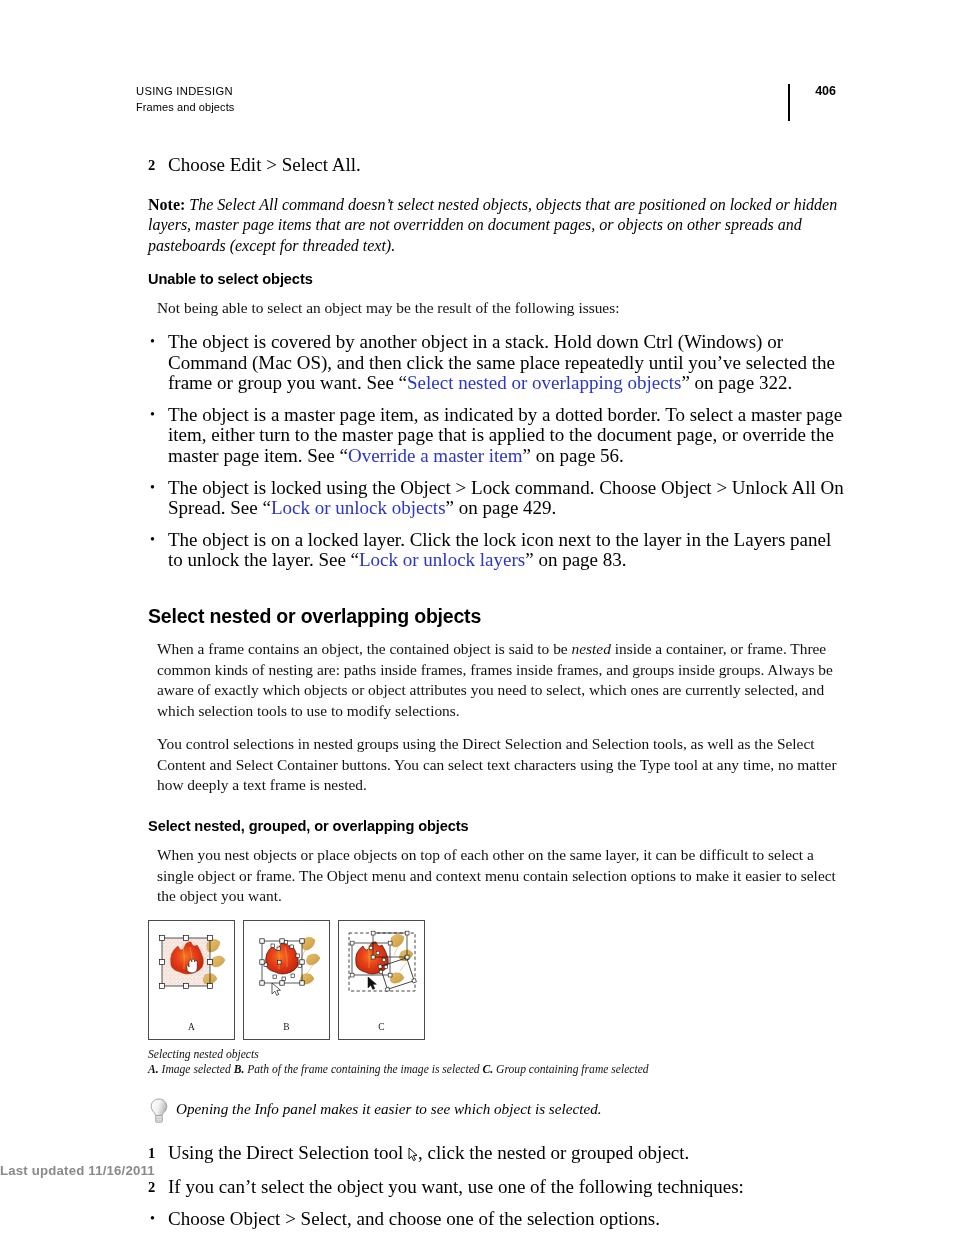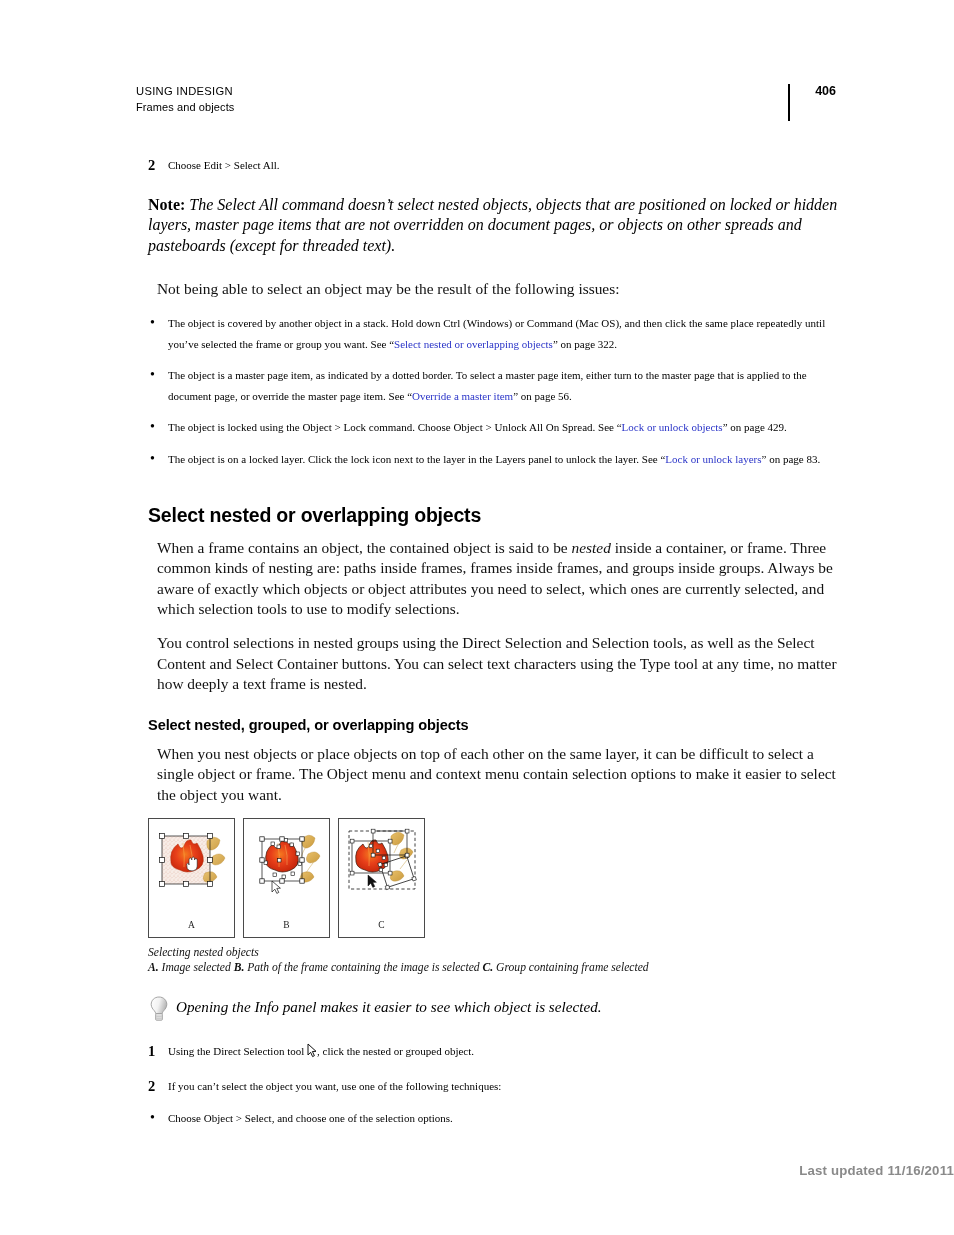--- a/index.html
+++ b/index.html
@@ -43,21 +43,21 @@
   }
   .para { margin-bottom: 13px; }
 
   
   .row { display:flex; align-items:flex-start; margin-bottom:11px; }
   .row .marker {
     width:20px; flex:0 0 20px; font-size:14.5px; font-weight:700; line-height:20.6px;
     font-family:"Liberation Serif","DejaVu Serif",serif;
   }
   .row .marker.bullet { font-size:14px; font-weight:400; padding-left:2px; }
-  .row .rowtext { flex:1; font-size:11px; line-height:20.6px; }
+  .row .rowtext { flex:1; font-size:19px; line-height:20.6px; }
 
   .note { font-style:italic; font-size:16px; line-height:20.6px; }
   .note b { font-style:normal; font-weight:700; }
 
   a.xref { color:#2b35c8; text-decoration:none; }
 
   h2.section {
     font-family:"Liberation Sans","DejaVu Sans",sans-serif;
     font-weight:700; font-size:19.5px; letter-spacing:-0.2px;
     margin:0 0 11px 0; line-height:24px; color:#000;
@@ -91,21 +91,21 @@
   }
   .fig-caption-keys b { font-weight:700; font-style:italic; }
 
   
   .tip { display:flex; align-items:flex-start; margin-top:20px; }
   .tip-icon { flex:0 0 28px; width:28px; height:30px; position:relative; }
   .tip-text { font-style:italic; font-size:15.2px; line-height:20.6px; padding-top:2px; }
 
   
   .footer {
-    position:absolute; left:0; right:0; top:1163px; text-align:right;
+    position:absolute; left:0; right:0; top:1163px; text-align:left;
     font-family:"Liberation Sans","DejaVu Sans",sans-serif;
     font-size:13.2px; font-weight:700; color:#8a8a8a; letter-spacing:0.2px;
   }
 
   .inline-icon { display:inline-block; vertical-align:-3px; }
 </style>
 </head>
 <body>
 
 <div class="page">
@@ -125,20 +125,21 @@
       <div class="marker">2</div>
       <div class="rowtext">Choose Edit &gt; Select All.</div>
     </div>
 
     <div class="gap-sm"></div>
 
     <div class="note"><b>Note:</b><span> The Select All command doesn’t select nested objects, objects that are positioned on locked or hidden layers, master page items that are not overridden on document pages, or objects on other spreads and pasteboards (except for threaded text).</span></div>
 
     <div class="gap-md"></div>
 
+    <h3 class="subsection">Unable to select objects</h3>
     <p class="body-text para">Not being able to select an object may be the result of the following issues:</p>
 
     <div class="row">
       <div class="marker bullet">•</div>
       <div class="rowtext"><span>The object is covered by another object in a stack. Hold down Ctrl (Windows) or Command (Mac OS), and then click the same place repeatedly until you’ve selected the frame or group you want. See “</span><a class="xref" href="#">Select nested or overlapping objects</a><span>” on page 322.</span></div>
     </div>
 
     <div class="row">
       <div class="marker bullet">•</div>
       <div class="rowtext"><span>The object is a master page item, as indicated by a dotted border. To select a master page item, either turn to the master page that is applied to the document page, or override the master page item. See “</span><a class="xref" href="#">Override a master item</a><span>” on page 56.</span></div>

